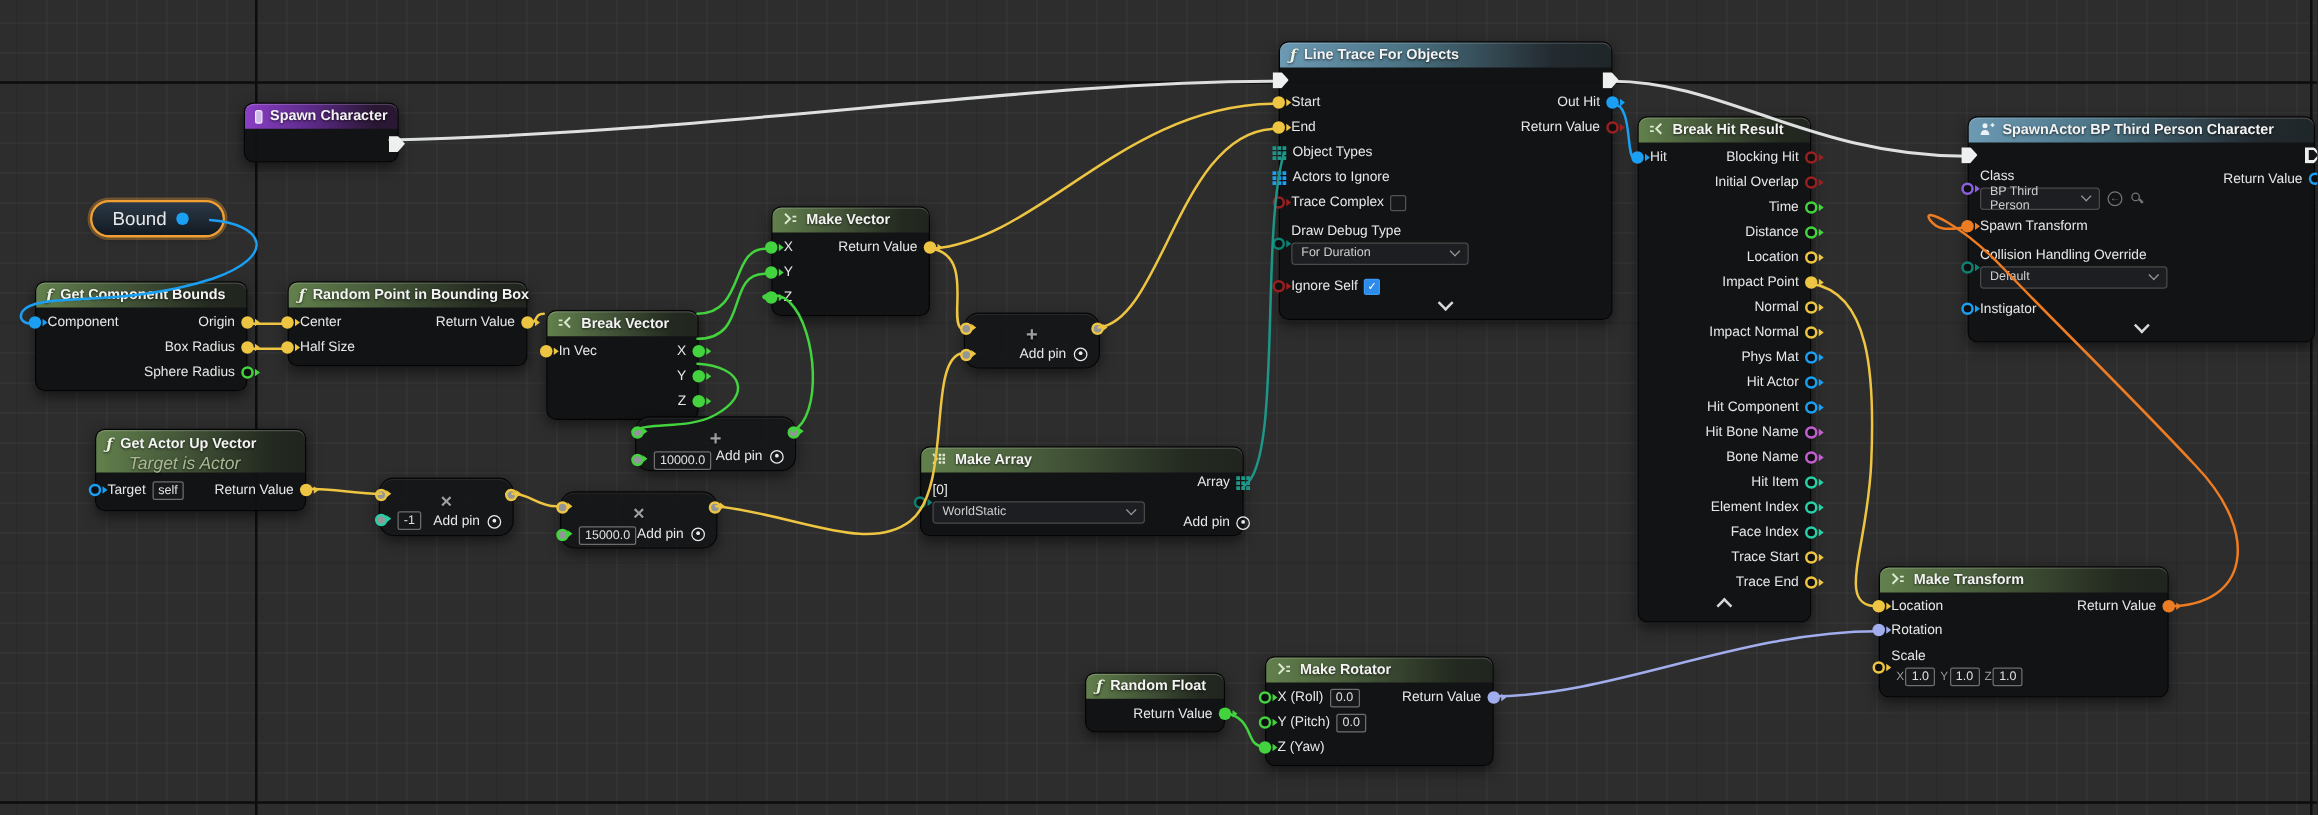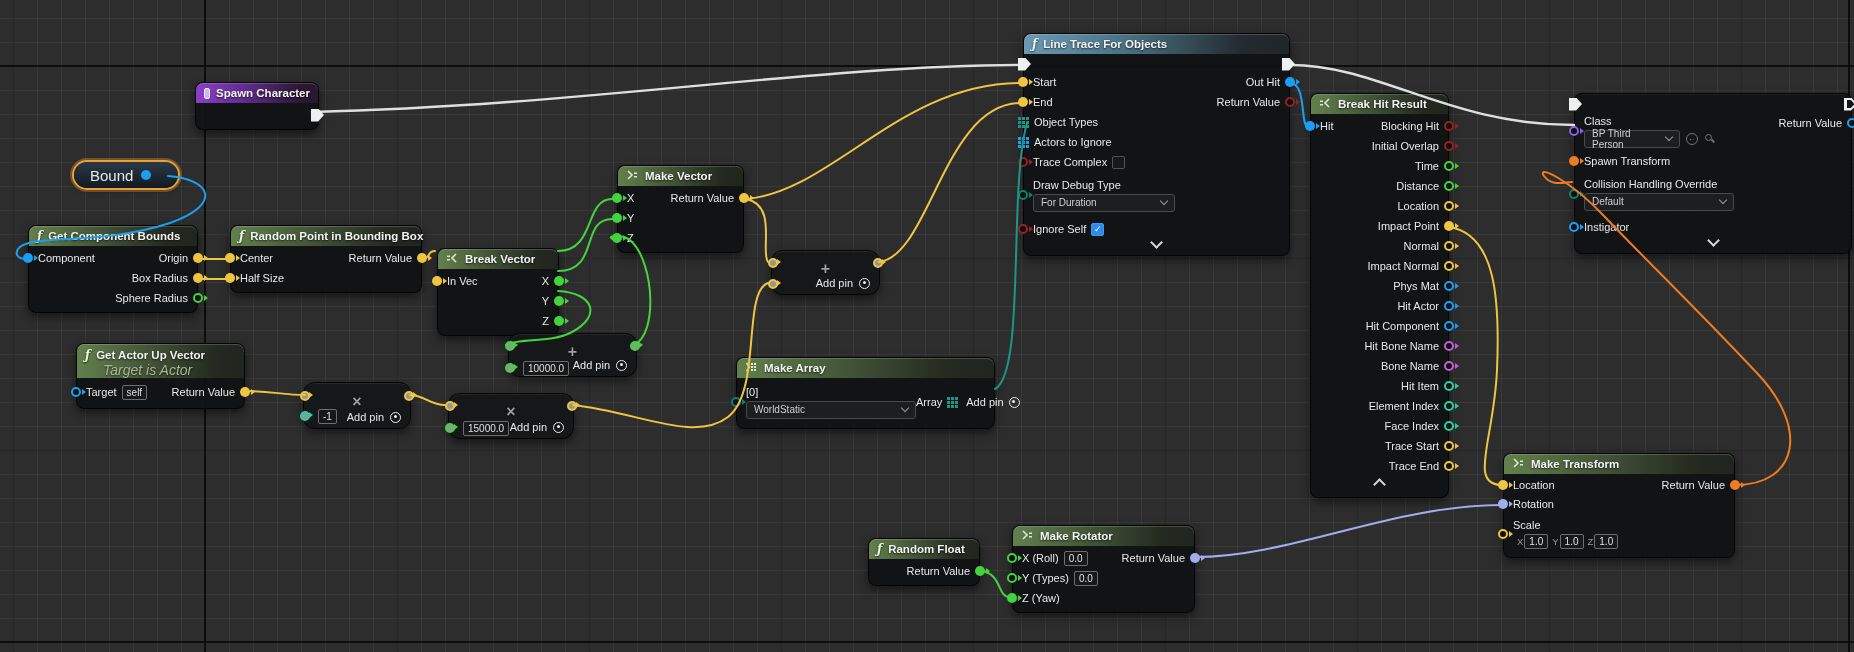--- a/index.html
+++ b/index.html
@@ -100,21 +100,21 @@
   .vnode .pin{margin-left:2px;}
   .vnode .pin::after{display:none;}
 
   .icon-reset{width:12px;height:12px;border:1.2px solid #757575;border-radius:50%;color:#8a8a8a;
     font-size:8px;line-height:10px;text-align:center;flex:none;box-sizing:border-box;}
   .icon-search{width:12px;height:12px;position:relative;flex:none;}
   .icon-search::before{content:"";position:absolute;left:1px;top:1px;width:7px;height:7px;
     border:1.4px solid #757575;border-radius:50%;box-sizing:border-box;}
   .icon-search::after{content:"";position:absolute;left:7px;top:7px;width:4px;height:1.6px;
     background:#757575;transform:rotate(45deg);}
-  .rstack{margin-left:auto;margin-right:-15px;display:flex;flex-direction:row;align-items:flex-end;gap:8px;}
+  .rstack{margin-left:auto;margin-right:-15px;display:flex;flex-direction:column;align-items:flex-end;gap:20px;}
   .rrow{display:flex;align-items:center;gap:5px;}
 </style>
 </head>
 <body>
 
 <div id="canvas">
   <div class="axis v" style="left:204px"></div>
   <div class="axis h" style="top:65px"></div>
   <div class="axis h" style="top:641px"></div>
   <div class="axis v" style="left:1848px"></div>
@@ -424,21 +424,21 @@
             <span class="fb">0.0</span>
           </span>
           <span class="pr">
             <span class="lb">Return Value</span>
             <span class="pin filled" style="--c: #a2adee;"></span>
           </span>
         </div>
         <div class="row">
           <span class="pl">
             <span class="pin ring" style="--c: #43d33e;"></span>
-            <span class="lb">Y (Types)</span>
+            <span class="lb">Y (Pitch)</span>
             <span class="fb">0.0</span>
           </span>
         </div>
         <div class="row">
           <span class="pl">
             <span class="pin filled" style="--c: #43d33e;"></span>
             <span class="lb">Z (Yaw)</span>
           </span>
         </div>
       </div>
@@ -662,20 +662,28 @@
             <span class="lb">Trace End</span>
             <span class="pin ring" style="--c: #eec542;"></span>
           </span>
         </div>
         <div class="chev up">
           <i></i>
         </div>
       </div>
     </div>
     <div class="node" style="left: 1574px; top: 93px; width: 276px;">
+      <div class="hdr blue">
+        <span><svg width="13" height="12" viewBox="0 0 13 12">
+            <circle cx="5" cy="3.5" r="2" fill="#eaf2f6"></circle>
+            <path d="M1.5 11c0-2.5 1.6-4 3.5-4s3.5 1.5 3.5 4z" fill="#eaf2f6"></path>
+            <path d="M9.5 3h3M11 1.5v3" stroke="#eaf2f6" stroke-width="1.3"></path>
+          </svg></span>
+        <span class="tt">SpawnActor BP Third Person Character</span>
+      </div>
       <div class="body">
         <div class="row" style="min-height: 16px;">
           <span class="pl">
             <span class="pexec"></span>
           </span>
           <span class="pr">
             <span class="pexec hollow">
               <i></i>
             </span>
           </span>

